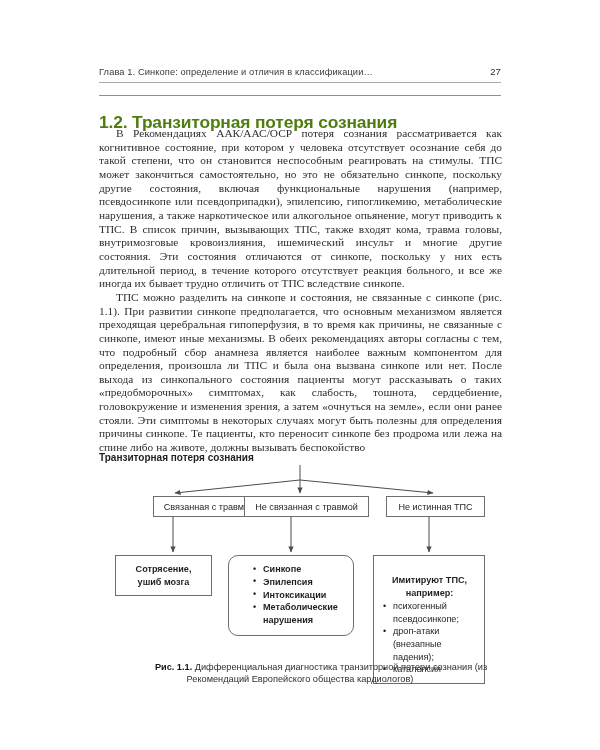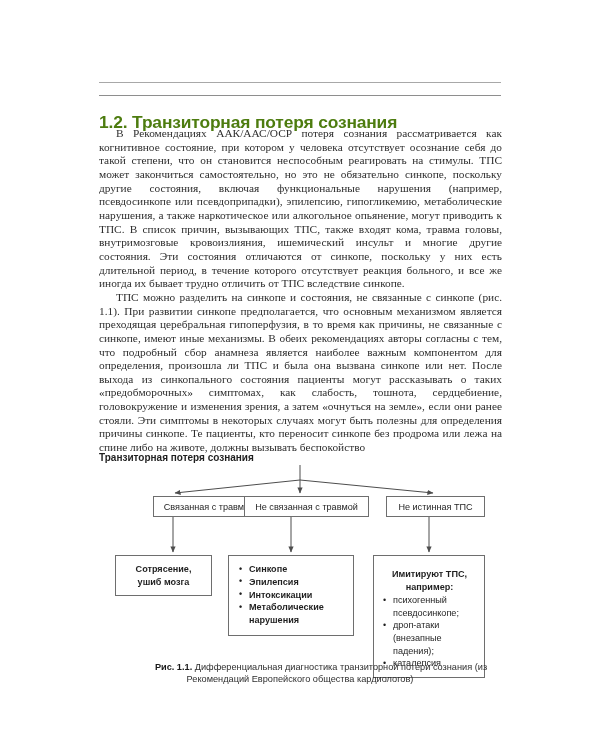--- a/index.html
+++ b/index.html
@@ -131,21 +131,22 @@
     font-size: 9.1px;
   }
   .n-concussion {
     left: 16px;  top: 103px; width: 97px; height: 41px;
     display: flex; flex-direction: column;
     align-items: center; justify-content: center;
     font-weight: bold; line-height: 13px;
   }
   .n-list {
     left: 129px; top: 103px; width: 126px;
-    padding: 7px 6px 8px 6px;
+    padding: 7px 6px 8px 20px;
+    border-radius: 10px;
   }
   .n-list ul {
     margin: 0;
     padding-left: 14px;
     list-style: none;
   }
   .n-list li {
     position: relative;
     font-weight: bold;
     line-height: 12.8px;
@@ -154,21 +155,21 @@
   .n-list li::before {
     content: "\2022";
     position: absolute;
     left: -10px;
     top: -0.5px;
     font-size: 9px;
   }
 
   .n-mimic {
     left: 274px; top: 103px; width: 112px;
-    padding: 12px 5px 7px 6px;
+    padding: 18px 5px 7px 6px;
   }
   .n-mimic .mimic-head {
     text-align: center;
     font-weight: bold;
     line-height: 12.6px;
     margin-bottom: 1px;
   }
   .n-mimic ul {
     margin: 0;
     padding-left: 13px;
@@ -198,20 +199,24 @@
     line-height: 12.4px;
     color: #2e2e2e;
   }
   .caption b { color: #1a1a1a; padding-left: 42px; }
 </style>
 </head>
 <body>
 
 <div class="page">
 
+  <div class="running-head">
+    <span class="rh-title">Глава 1. Синкопе: определение и отличия в классификации…</span>
+    <span class="rh-page">27</span>
+  </div>
   <div class="rule rule-1"></div>
   <div class="rule rule-2"></div>
 
   <h1 class="section-title">1.2. Транзиторная потеря сознания</h1>
 
   <div class="body-text">
     <p>В Рекомендациях ААК/ААС/ОСР потеря сознания рассматривается как когнитивное состояние, при котором у человека отсутствует осознание себя до такой степени, что он становится неспособным реагировать на стимулы. ТПС может закончиться самостоятельно, но это не обязательно синкопе, поскольку другие состояния, включая функциональные нарушения (например, псевдосинкопе или псевдоприпадки), эпилепсию, гипогликемию, метаболические нарушения, а также наркотическое или алкогольное опьянение, могут приводить к ТПС. В список причин, вызывающих ТПС, также входят кома, травма головы, внутримозговые кровоизлияния, ишемический инсульт и многие другие состояния. Эти состояния отличаются от синкопе, поскольку у них есть длительной период, в течение которого отсутствует реакция больного, и все же иногда их бывает трудно отличить от ТПС вследствие синкопе.</p>
     <p>ТПС можно разделить на синкопе и состояния, не связанные с синкопе (рис. 1.1). При развитии синкопе предполагается, что основным механизмом является преходящая церебральная гипоперфузия, в то время как причины, не связанные с синкопе, имеют иные механизмы. В обеих рекомендациях авторы согласны с тем, что подробный сбор анамнеза является наиболее важным компонентом для определения, произошла ли ТПС и была она вызвана синкопе или нет. После выхода из синкопального состояния пациенты могут рассказывать о таких «предобморочных» симптомах, как слабость, тошнота, сердцебиение, головокружение и изменения зрения, а затем «очнуться на земле», если они ранее стояли. Эти симптомы в некоторых случаях могут быть полезны для определения причины синкопе. Те пациенты, кто переносит синкопе без продрома или лежа на спине либо на животе, должны вызывать беспокойство</p>
   </div>
 

